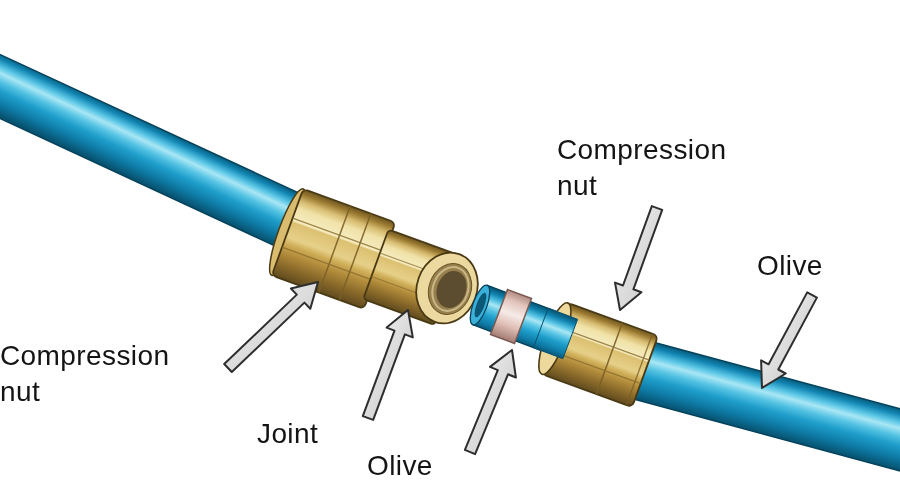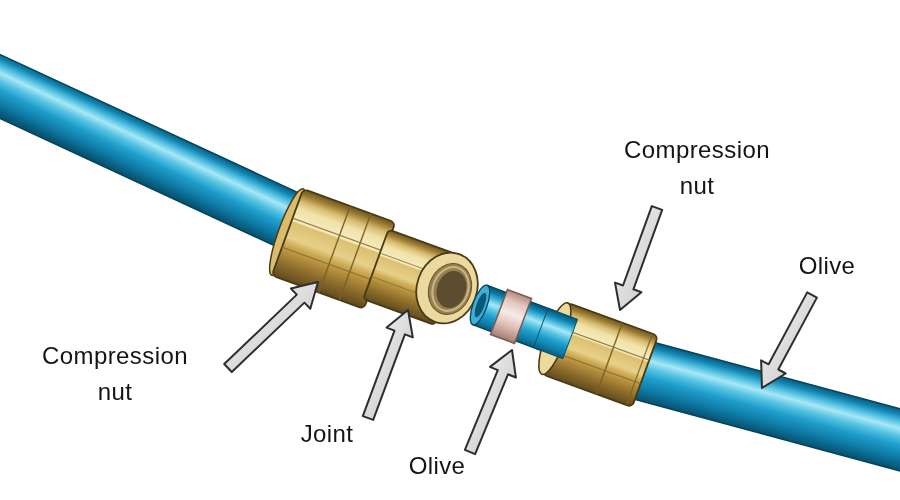--- a/index.html
+++ b/index.html
@@ -6,22 +6,21 @@
   .stage{
     position:relative;
     width:900px;height:500px;
     background:#ffffff;
     overflow:hidden;
     font-family:"Liberation Sans","DejaVu Sans",sans-serif;
   }
   .stage svg{position:absolute;left:0;top:0;}
   .lbl{
     position:absolute;
-    text-align:center;
-    font-size:24px;
+    font-size:28px;
     line-height:36px;
     color:#141414;
     letter-spacing:.4px;
     white-space:nowrap;
   }
   .lbl span{display:block;}
 </style>
 </head>
 <body>
 

